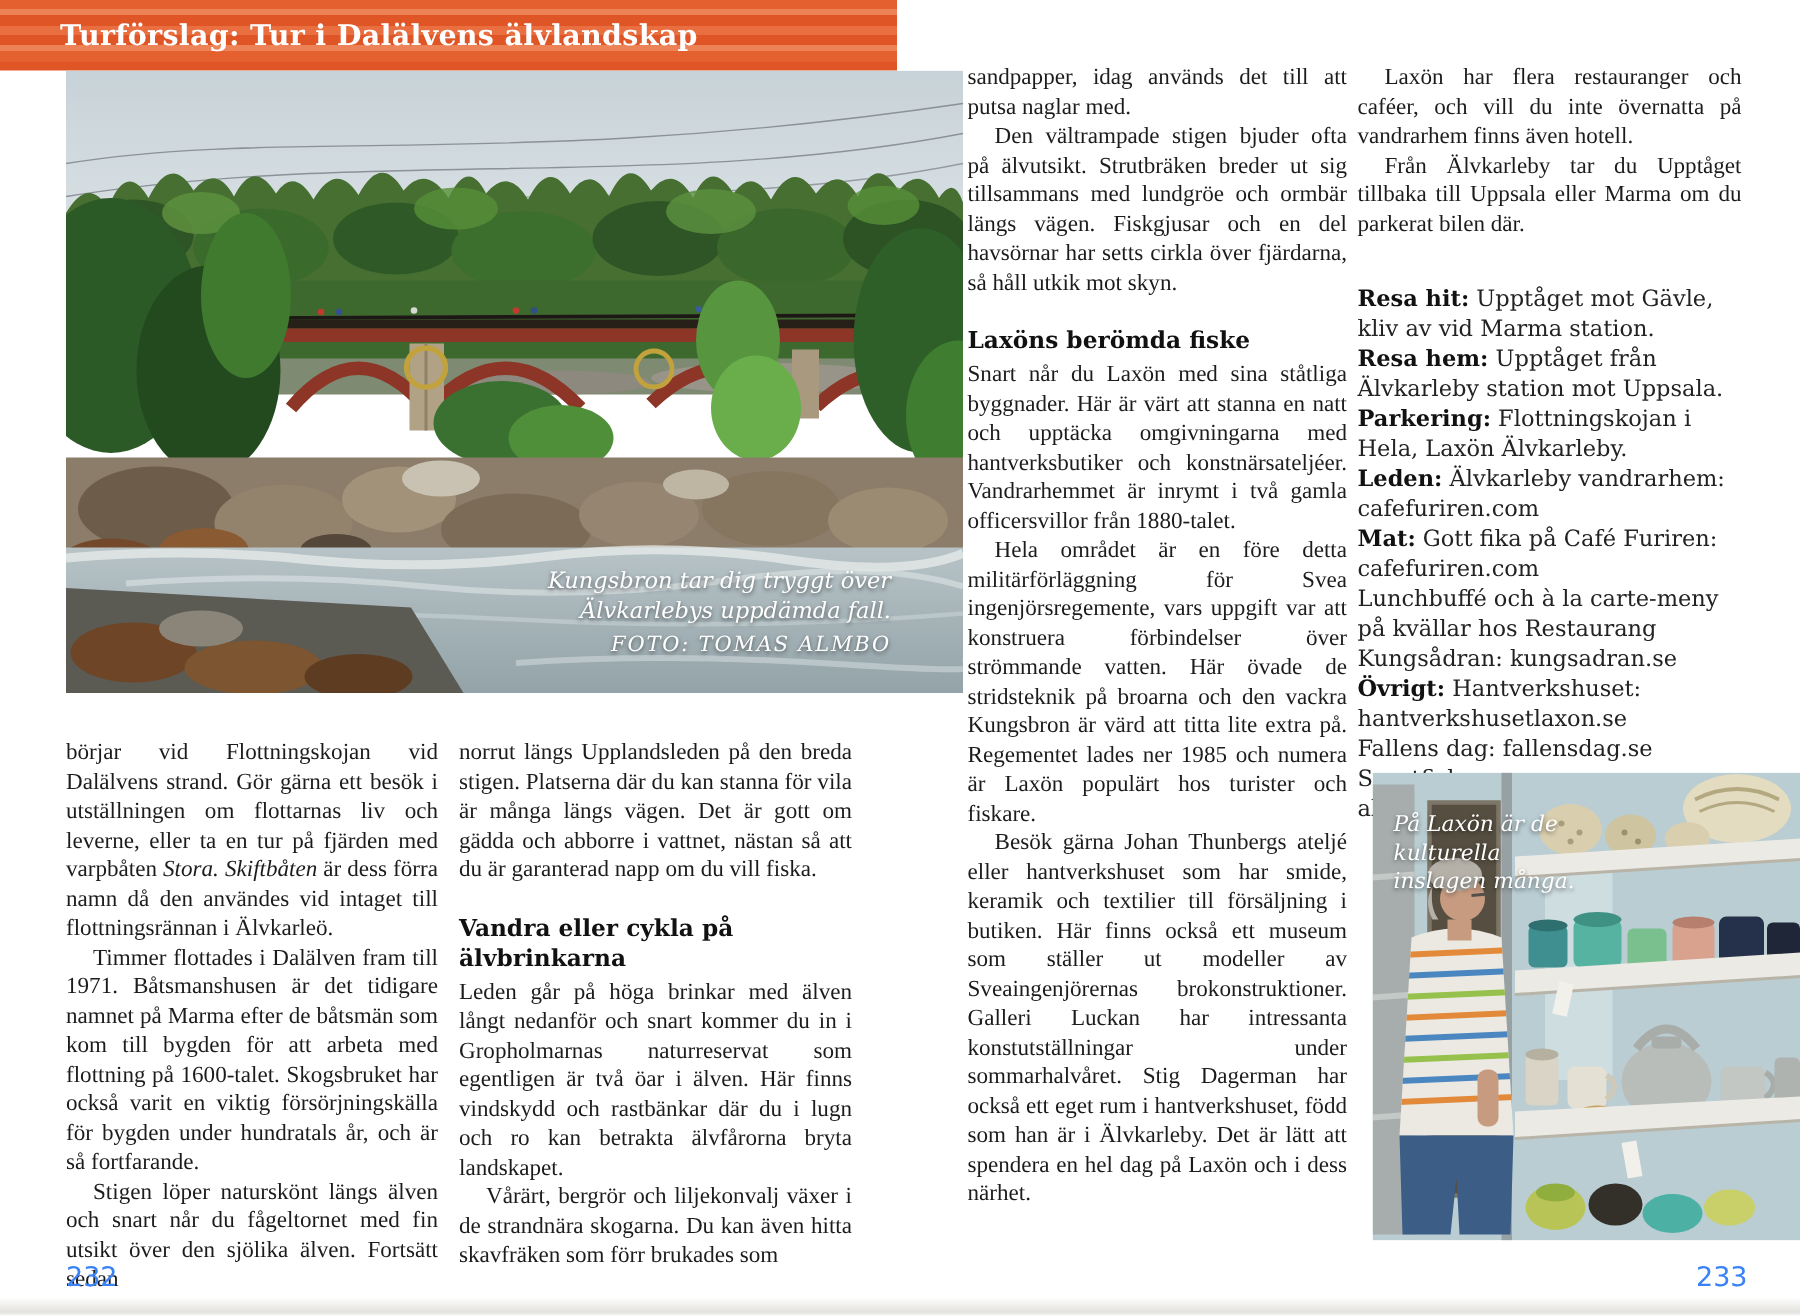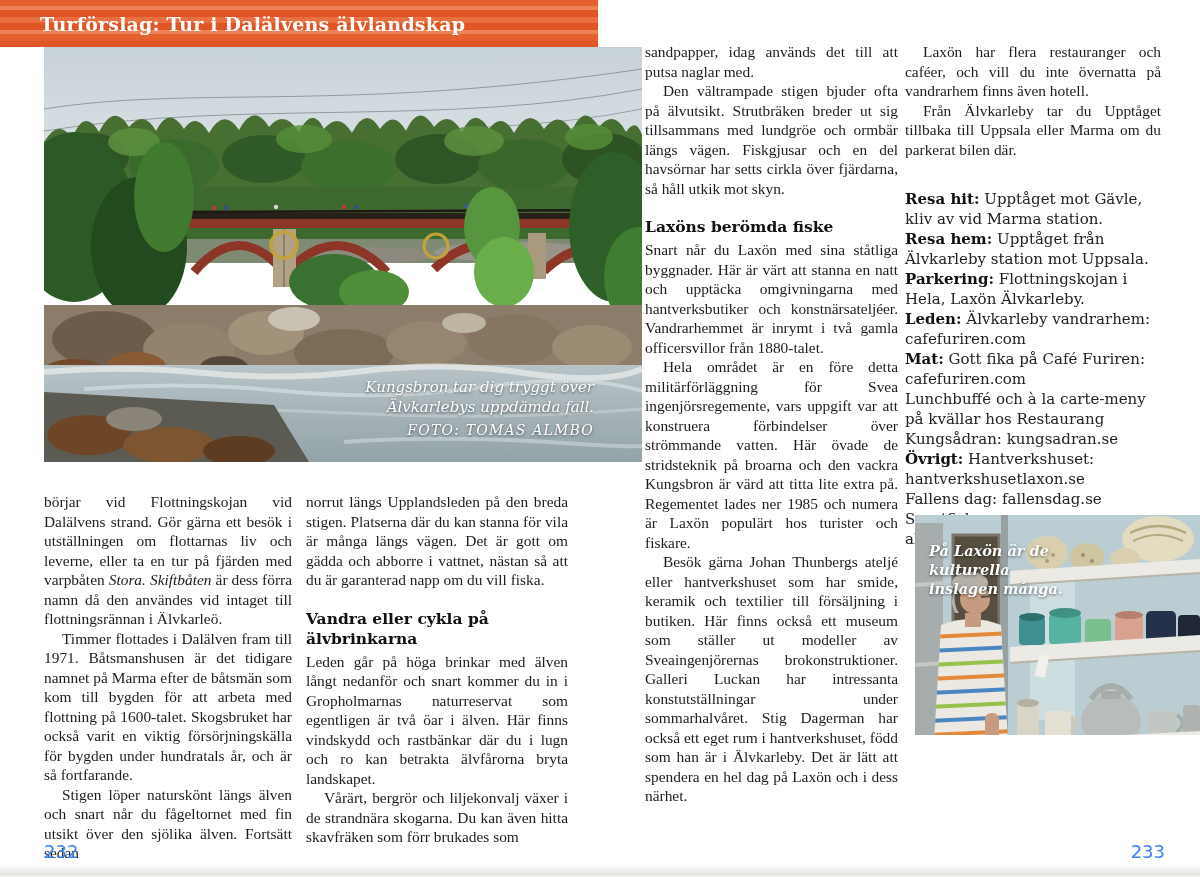--- a/index.html
+++ b/index.html
@@ -35,21 +35,21 @@
   .main-photo{position:absolute;left:0;top:47px;width:598px;height:415px;overflow:hidden;margin-left:44px;}
   .main-photo svg{display:block;width:598px;height:415px;}
   .main-caption{
     position:absolute;right:48px;top:330px;text-align:right;color:#fff;
     font-family:"DejaVu Serif", serif;font-style:italic;font-size:15px;line-height:20px;
     text-shadow:0 1px 3px rgba(0,0,0,.55);
   }
   .main-caption .credit{
     font-size:14px;letter-spacing:1.2px;margin-top:3px;font-style:italic;
   }
-  .shop-photo{position:absolute;left:317px;top:515px;width:285px;height:220px;overflow:hidden;font-weight:bold;}
+  .shop-photo{position:absolute;left:317px;top:515px;width:285px;height:312px;overflow:hidden;}
   .shop-photo svg{display:block;width:285px;height:312px;}
   .shop-caption{
     position:absolute;left:14px;top:26px;color:#fff;width:180px;
     font-family:"DejaVu Serif", serif;font-style:italic;font-size:14.5px;line-height:19px;
     text-shadow:0 1px 3px rgba(0,0,0,.55);
   }
 
   
   .col{position:absolute;}
   .col p{margin:0;text-align:justify;font-size:15.4px;line-height:19.5px;}

